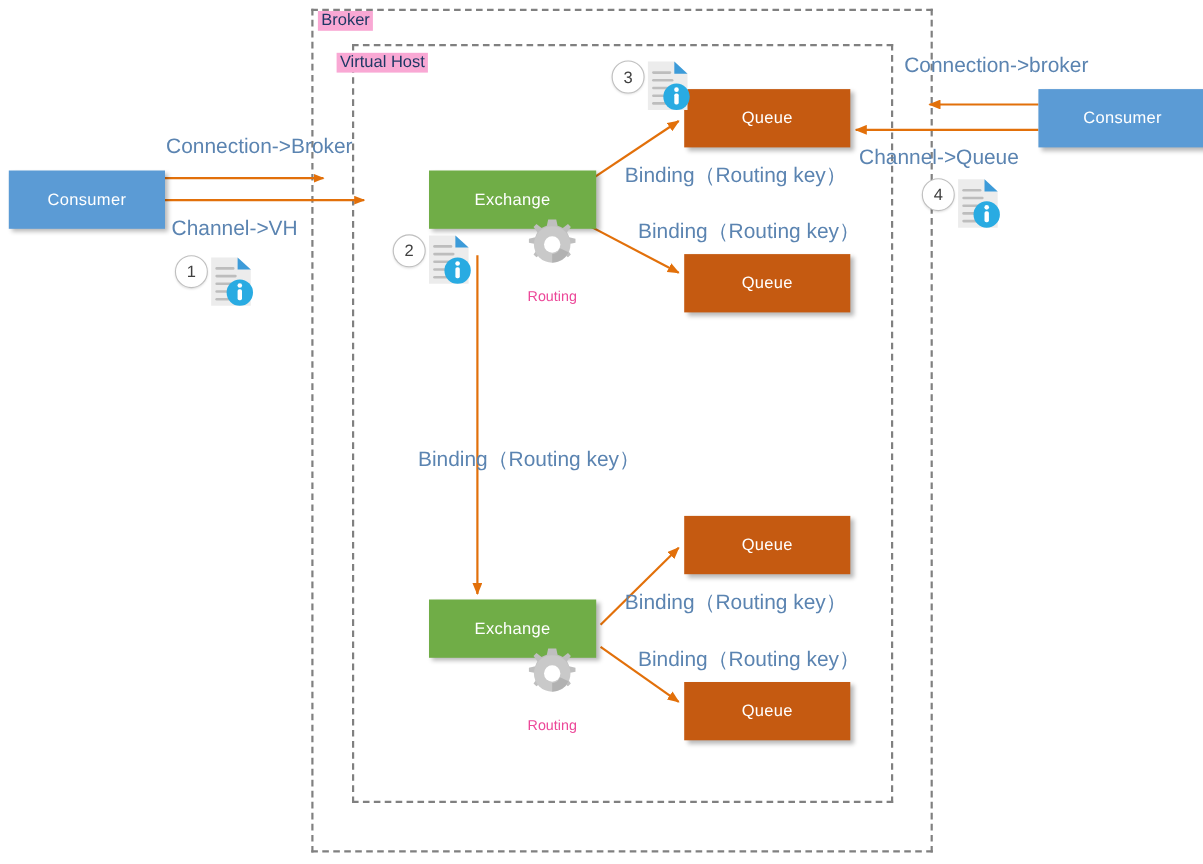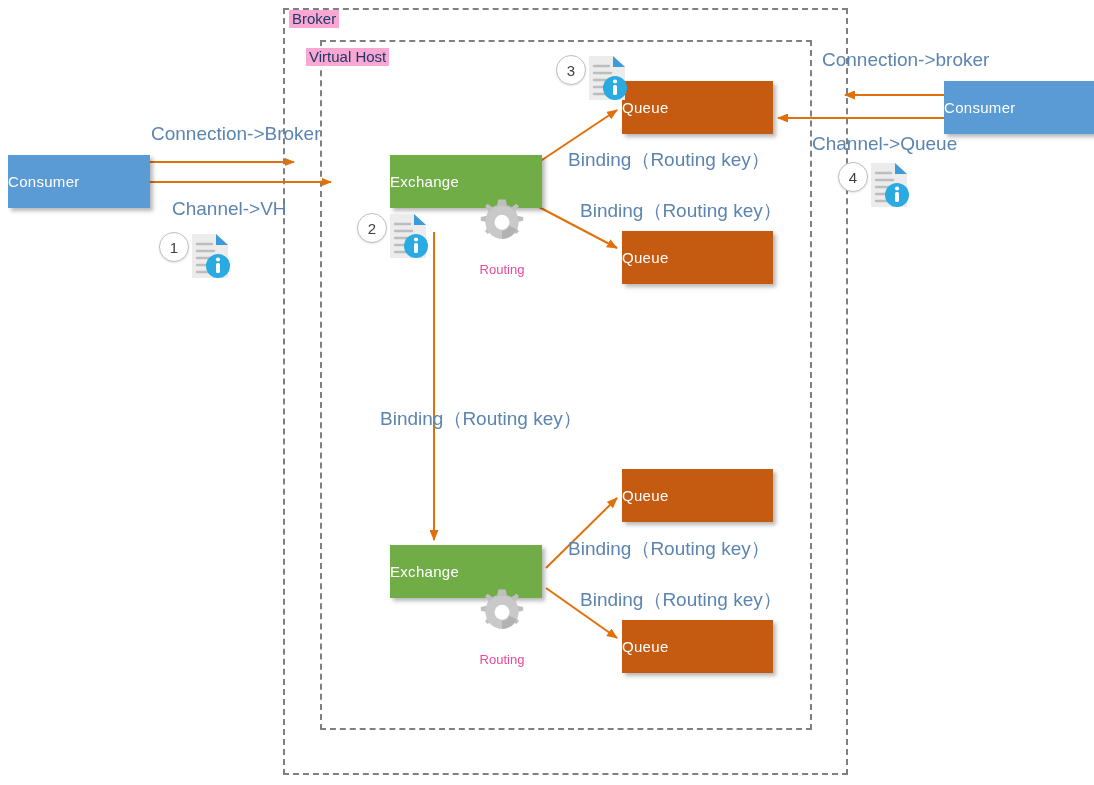--- a/index.html
+++ b/index.html
@@ -40,20 +40,21 @@
     padding: 0 3px;
     white-space: nowrap;
   }
 
   
   .node {
     position: absolute;
     box-sizing: border-box;
     display: flex;
     align-items: center;
+    justify-content: center;
     color: #ffffff;
     font-size: 15px;
     letter-spacing: .3px;
     box-shadow: 3px 3px 4px rgba(0,0,0,0.28);
   }
   .node.blue   { background: #5B9BD5; }
   .node.green  { background: #70AD47; margin-left: 32px; }
   .node.orange { background: #C55A11; }
 
   
@@ -168,25 +169,25 @@
   <div class="node orange" style="left:622px; top:469px; width:151px; height:53px;">
     <span>Queue</span>
   </div>
 
   <div class="node orange" style="left:622px; top:620px; width:151px; height:53px;">
     <span>Queue</span>
   </div>
 
   <div class="edge-label" style="left:151px; top:125px;">Connection-&gt;Broker</div>
 
-  <div class="edge-label" style="left:172px; top:200px;">Channel-&gt;VH</div>
+  <div class="edge-label" style="left:156px; top:200px;">Channel-&gt;VH</div>
 
   <div class="edge-label" style="left:822px; top:51px;">Connection-&gt;broker</div>
 
-  <div class="edge-label" style="left:812px; top:135px;">Channel-&gt;Queue</div>
+  <div class="edge-label" style="left:781px; top:135px;">Channel-&gt;Queue</div>
 
   <div class="edge-label" style="left:380px; top:410px;">Binding（Routing key）</div>
 
   <div class="edge-label" style="left:568px; top:151px;">Binding（Routing key）</div>
 
   <div class="edge-label" style="left:580px; top:202px;">Binding（Routing key）</div>
 
   <div class="edge-label" style="left:568px; top:540px;">Binding（Routing key）</div>
 
   <div class="edge-label" style="left:580px; top:591px;">Binding（Routing key）</div>

